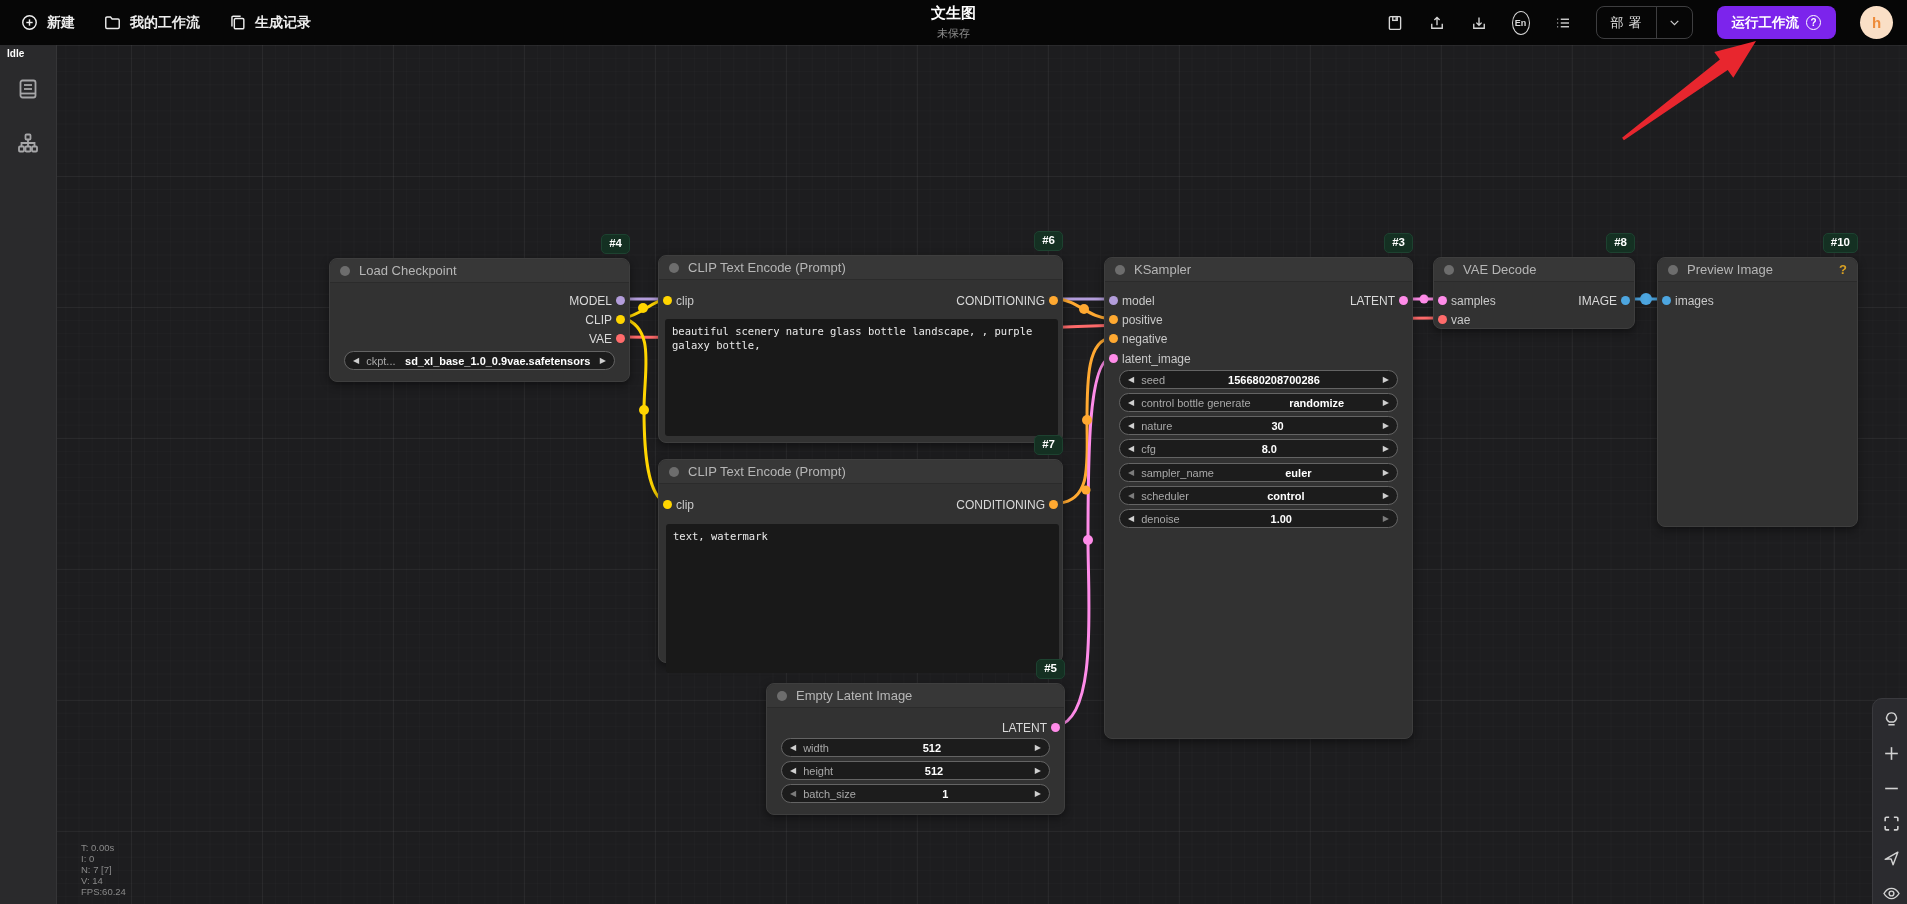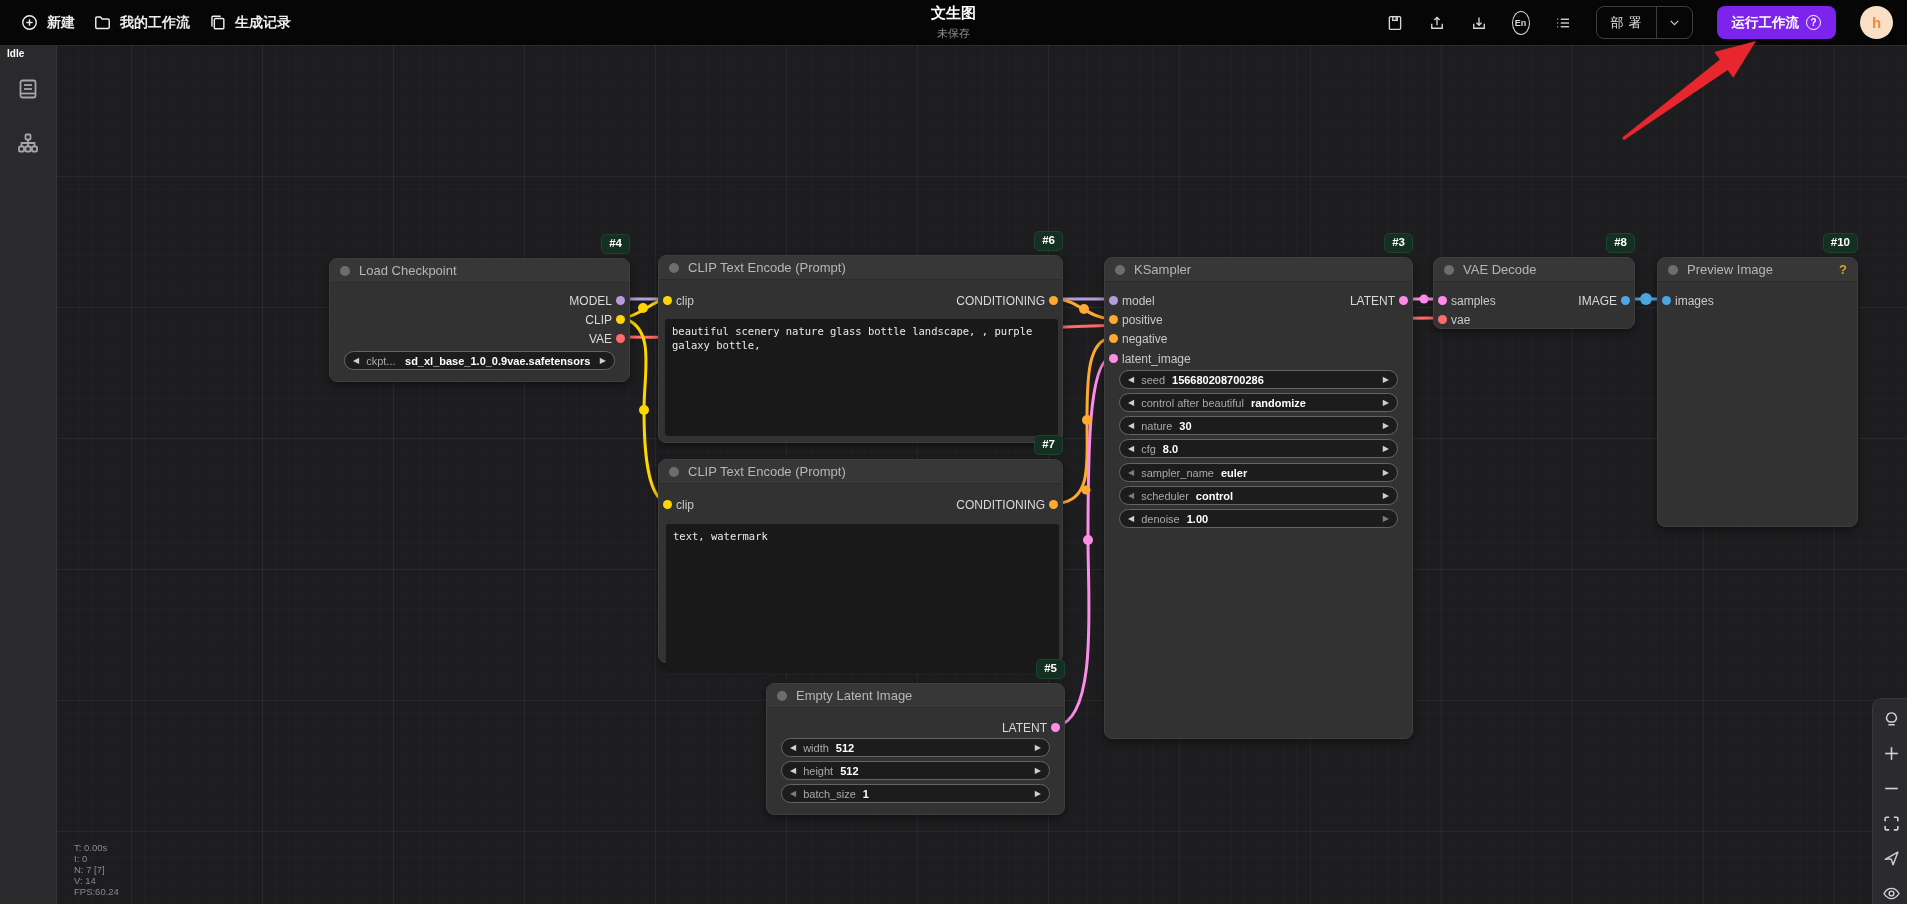--- a/index.html
+++ b/index.html
@@ -3,21 +3,21 @@
 <meta charset="utf-8">
 <style>
   * { margin:0; padding:0; box-sizing:border-box; }
   html,body { width:1907px; height:904px; overflow:hidden; background:#1d1d1f;
     font-family:"Liberation Sans", sans-serif; }
   body { position:relative; }
 
   
   .topbar { position:absolute; top:0; left:0; right:0; height:45px; background:#060606;
     display:flex; align-items:center; z-index:10; color:#ececec; }
-  .menu { display:flex; align-items:center; gap:18px; padding-left:20px; }
+  .menu { display:flex; align-items:center; gap:28px; padding-left:20px; }
   .menu-item { display:flex; align-items:center; gap:8px; font-size:14px; font-weight:600; cursor:pointer; }
   .menu-item svg { display:block; }
   .title-wrap { position:absolute; left:50%; top:4px; transform:translateX(-50%); text-align:center;font-family:Liberation Mono, monospace; }
   .doc-title { font-size:15px; font-weight:700; color:#fff; }
   .doc-sub { font-size:11px; color:#8f8f8f; margin-top:3px; }
   .right-controls { margin-left:auto; display:flex; align-items:center; gap:24px; padding-right:14px; }
   .tb-icon { color:#d8d8d8; display:flex; align-items:center; cursor:pointer; }
   .en-badge { width:18px; height:24px; border:1.4px solid #d8d8d8; border-radius:50%;
     font-size:9px; font-weight:700; display:flex; align-items:center; justify-content:center; color:#d8d8d8; }
   .deploy-btn { display:flex; align-items:stretch; height:33px; border:1px solid #3e3e40;
@@ -70,29 +70,29 @@
   .prow.in  .pdot { left:4px; }
   .prow.out .pdot { right:4px; }
   .node-help { margin-left:auto; color:#d8a023; font-weight:700; font-size:13px; }
 
   .widget { position:absolute; left:14px; right:14px; height:19px; background:#1c1c1c;
     border:1px solid #646464; border-radius:10px; display:flex; align-items:center;
     padding:0 8px; font-size:11px; color:#a9a9a9; cursor:pointer; }
   .warr { font-size:8px; color:#cfcfcf; flex:none; line-height:1; }
   .warr.dim { color:#7c7c7c; }
   .wlabel { margin:0 7px; white-space:nowrap; overflow:hidden; }
-  .wvalue { flex:1; text-align:left; margin-right:7px; color:#fff; font-weight:700; white-space:nowrap; }
+  .wvalue { flex:1; text-align:center; margin-right:7px; color:#fff; font-weight:700; white-space:nowrap; }
   .wvalue.center { text-align:center; }
 
   .ta { position:absolute; background:#191919; border-radius:3px; color:#eaeaea;
     font-family:"DejaVu Sans Mono", monospace; font-size:10.5px; line-height:1.35;
     padding:5px 7px; cursor:text; overflow:hidden; }
 
   
-  .stats { position:absolute; left:74px; top:842px; z-index:3; font-size:9.5px; color:#8a8a8a; line-height:11px; }
+  .stats { position:absolute; left:81px; top:842px; z-index:3; font-size:9.5px; color:#8a8a8a; line-height:11px; }
 
   
   .rtoolbar { position:absolute; left:1872px; top:698px; width:52px; height:230px; z-index:5;
     background:#2b2b2f; border:1px solid #3a3a3e; border-radius:10px;
     display:flex; flex-direction:column; align-items:flex-start; padding:10px 0 0 9px; gap:16px; }
   .rt-icon { color:#d2d2d2; cursor:pointer; display:flex; }
 
   
   svg.arrow { position:absolute; top:0; left:0; z-index:30; pointer-events:none; }
 </style>
@@ -212,21 +212,21 @@
     <span class="pdot" style="background:#ff8ce9"></span>
   </div>
   <div class="widget" style="top:112px">
     <span class="warr">◀</span>
     <span class="wlabel">seed</span>
     <span class="wvalue">156680208700286</span>
     <span class="warr">▶</span>
   </div>
   <div class="widget" style="top:135px">
     <span class="warr">◀</span>
-    <span class="wlabel">control after beautiful</span>
+    <span class="wlabel">control bottle generate</span>
     <span class="wvalue">randomize</span>
     <span class="warr">▶</span>
   </div>
   <div class="widget" style="top:158px">
     <span class="warr">◀</span>
     <span class="wlabel">nature</span>
     <span class="wvalue">30</span>
     <span class="warr">▶</span>
   </div>
   <div class="widget" style="top:181px">

